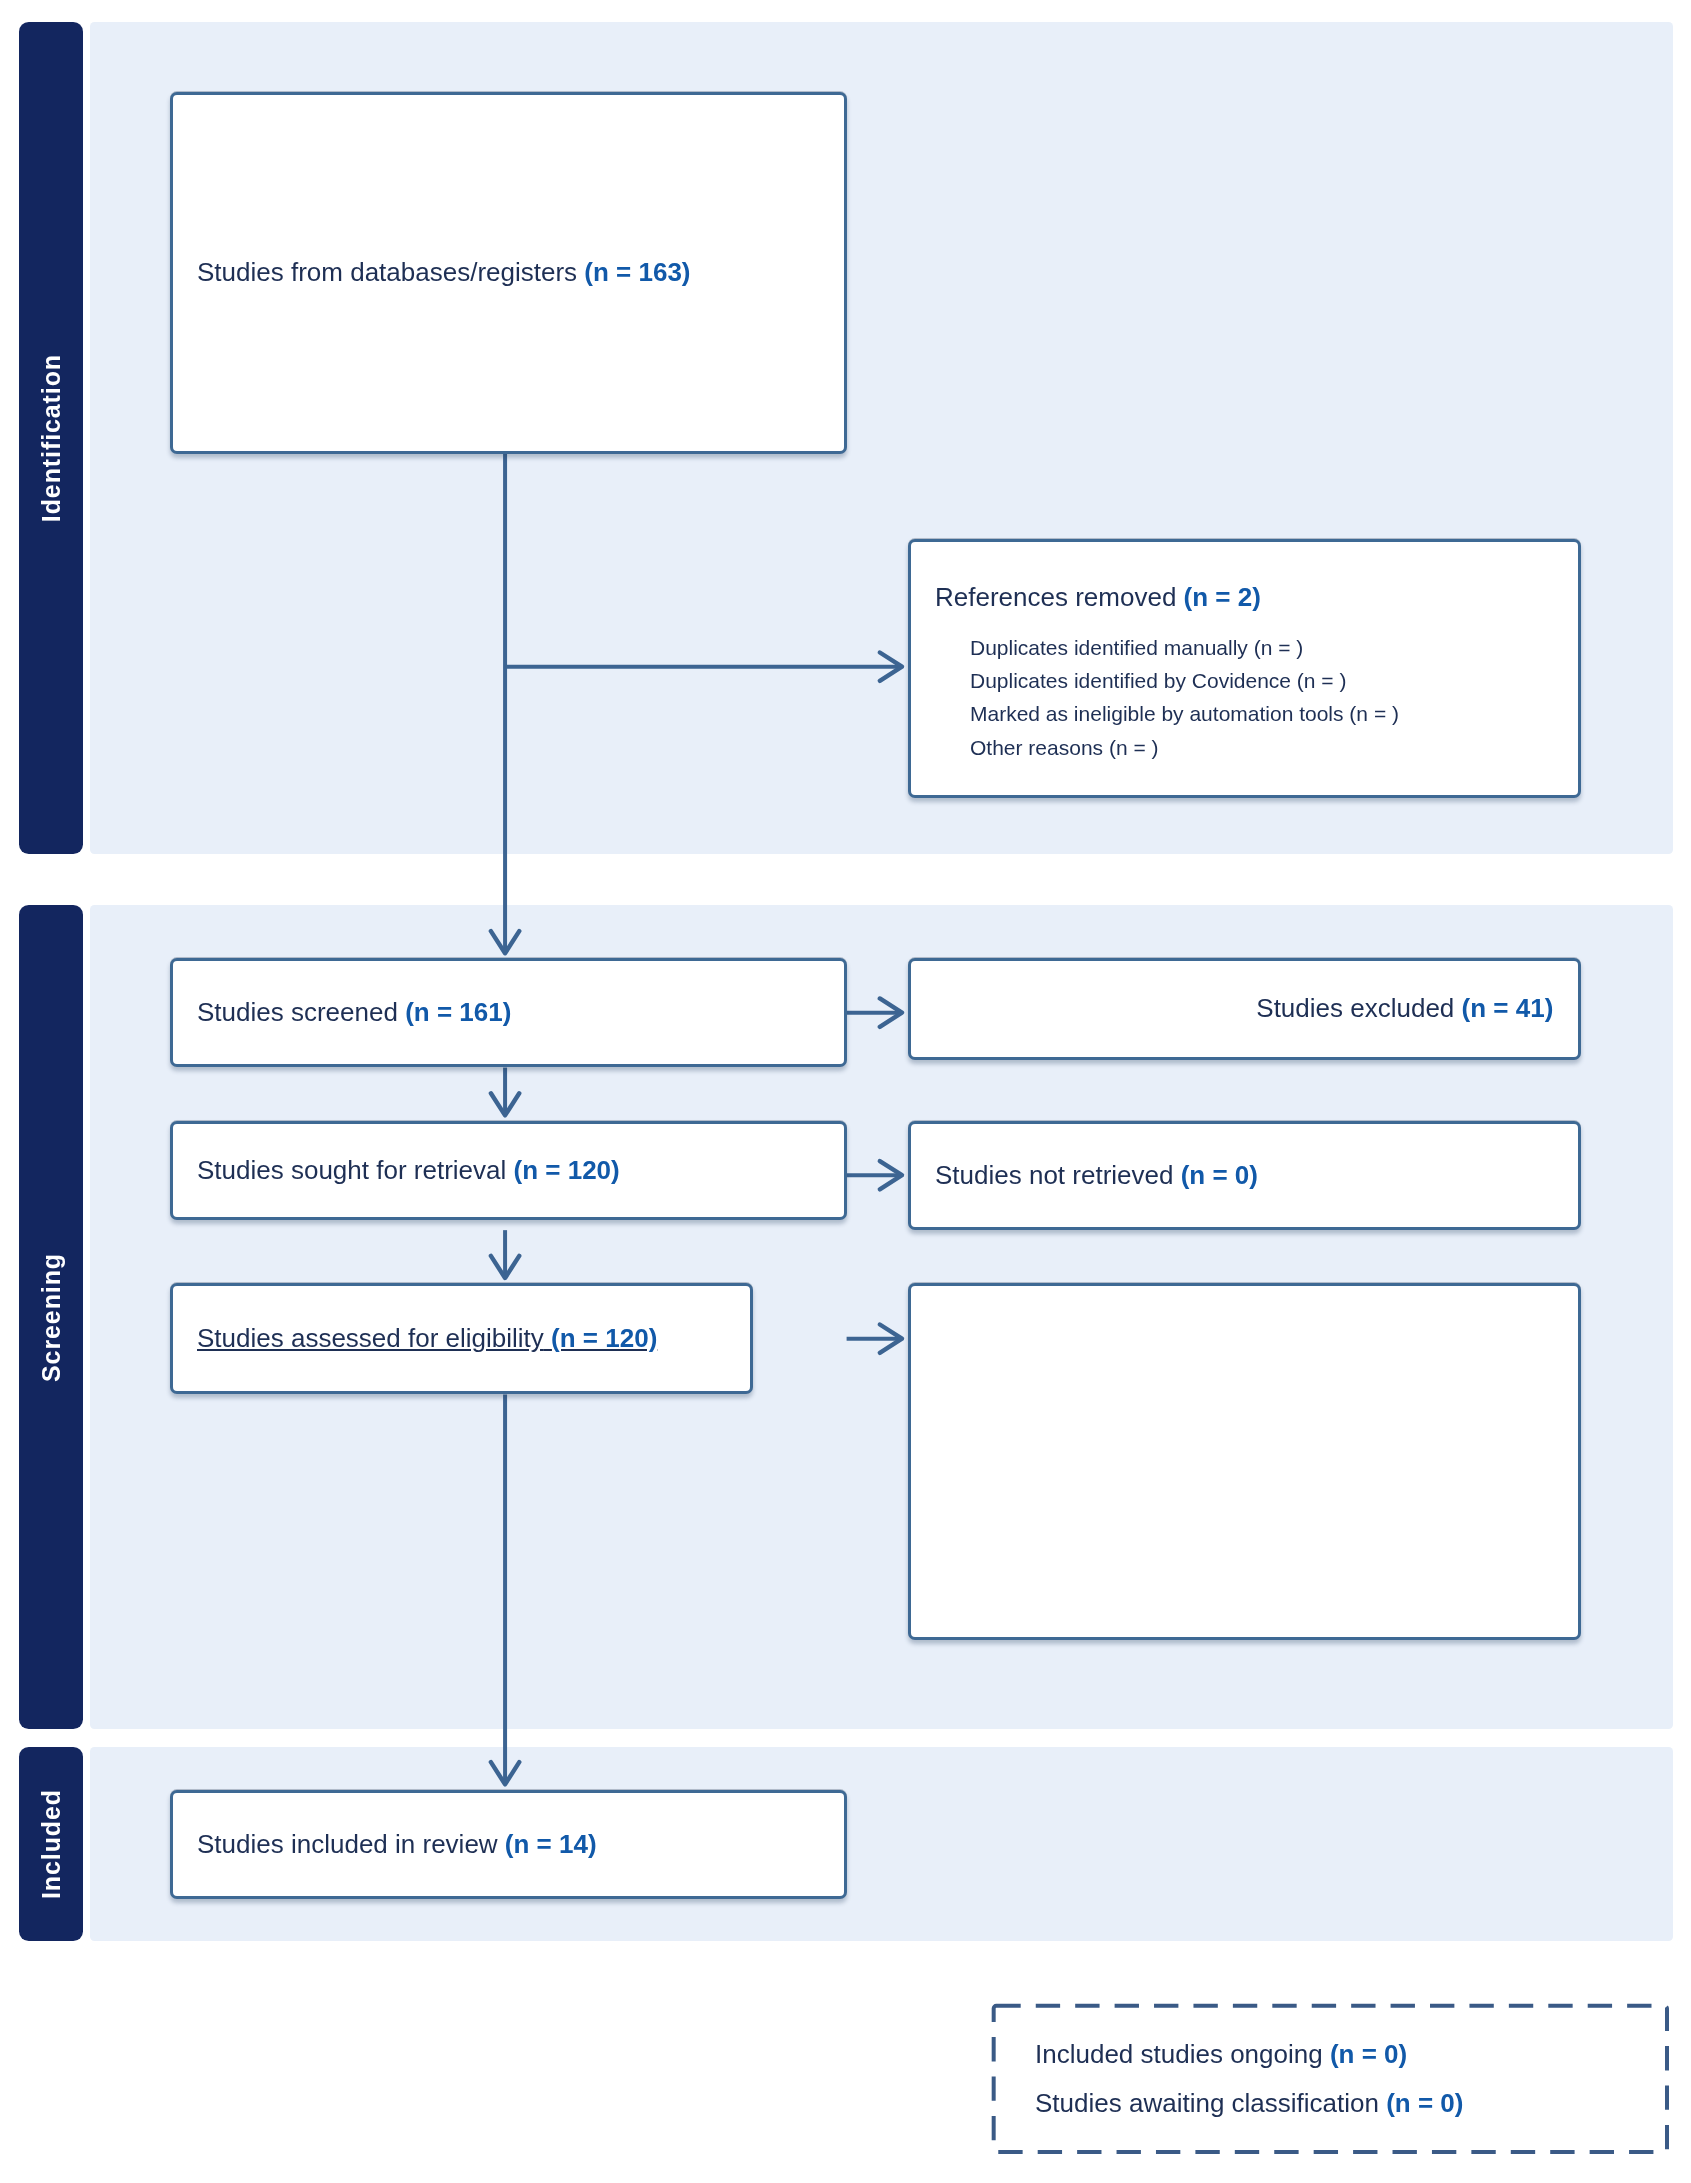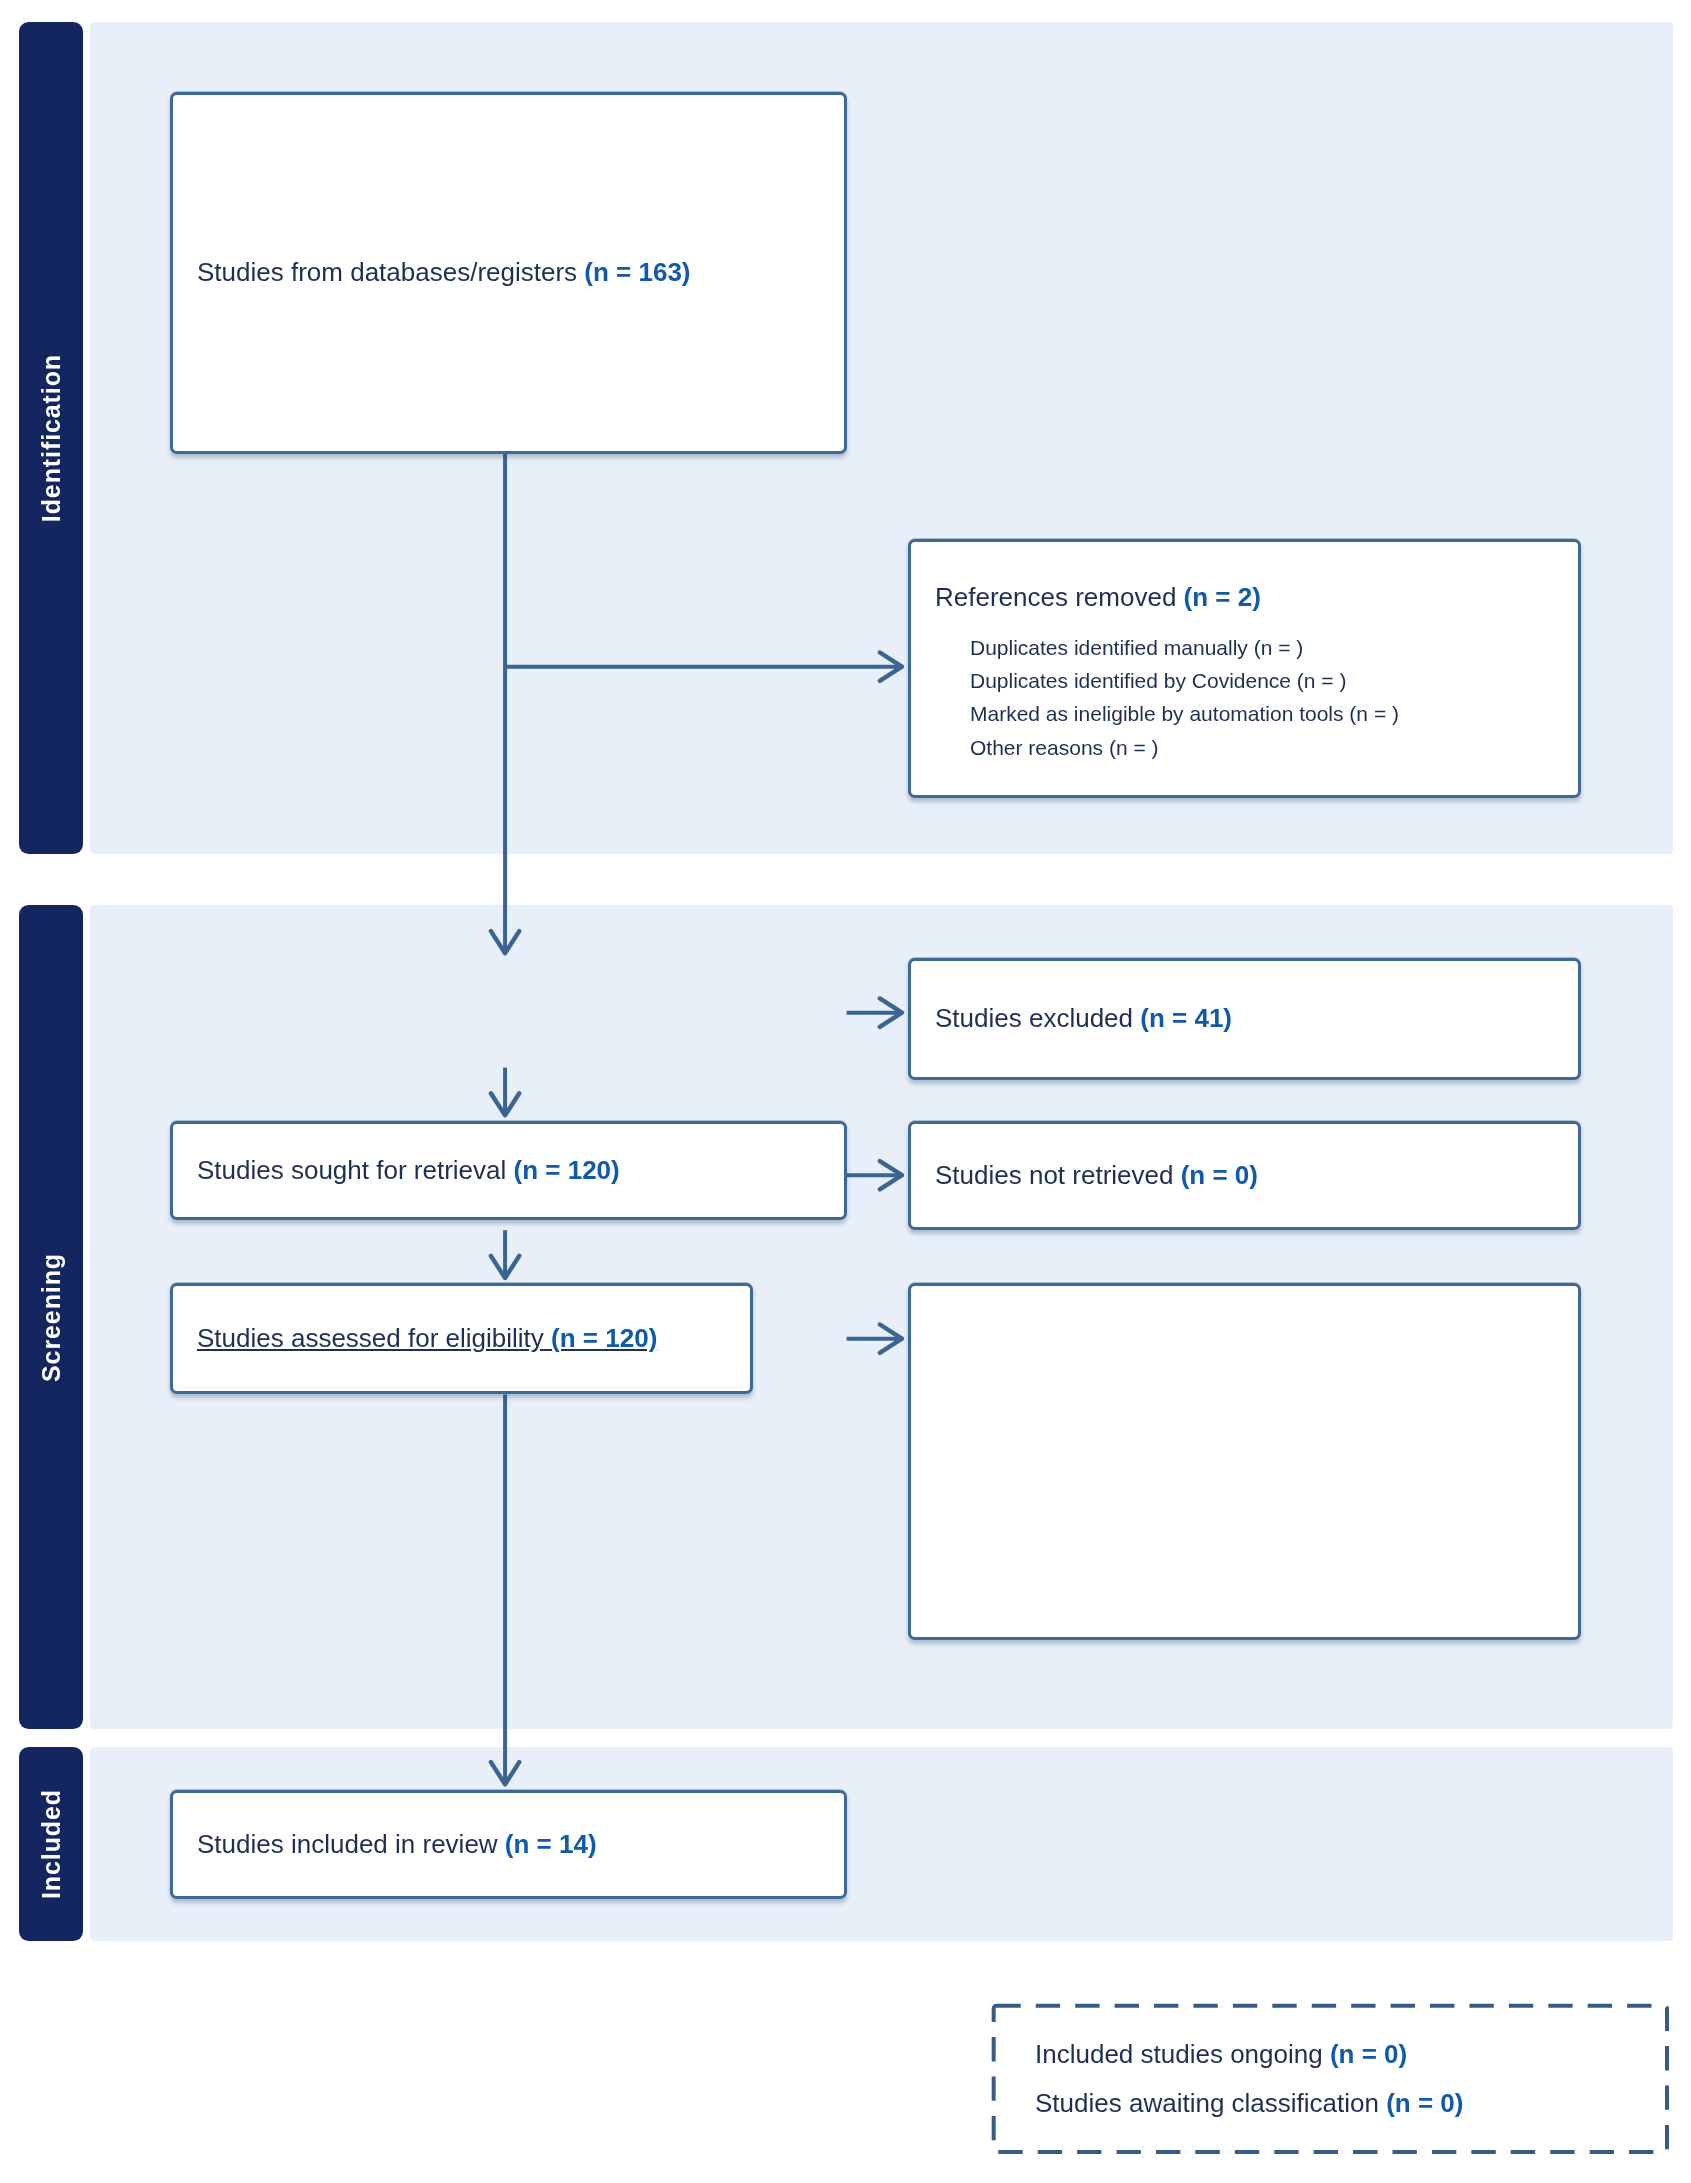--- a/index.html
+++ b/index.html
@@ -104,22 +104,28 @@
       <strong class="count">(n = 2)</strong>
     </p>
     <ul class="sub-list">
       <li>Duplicates identified manually (n = )</li>
       <li>Duplicates identified by Covidence (n = )</li>
       <li>Marked as ineligible by automation tools (n = )</li>
       <li>Other reasons (n = )</li>
     </ul>
   </div>
 
+  <div class="box" style="left:170px;top:958px;width:677px;height:109px;">
+    <p class="box-line">
+      <span>Studies screened</span>
+      <strong class="count">(n = 161)</strong>
+    </p>
+  </div>
 
-  <div class="box" style="left:908px;top:958px;width:673px;height:122px;">
+  <div class="box" style="left:908px;top:958px;width:673px;height:102px;text-align:right;">
     <p class="box-line">
       <span>Studies excluded</span>
       <strong class="count">(n = 41)</strong>
     </p>
   </div>
 
   <div class="box" style="left:170px;top:1121px;width:677px;height:99px;">
     <p class="box-line">
       <span>Studies sought for retrieval</span>
       <strong class="count">(n = 120)</strong>

